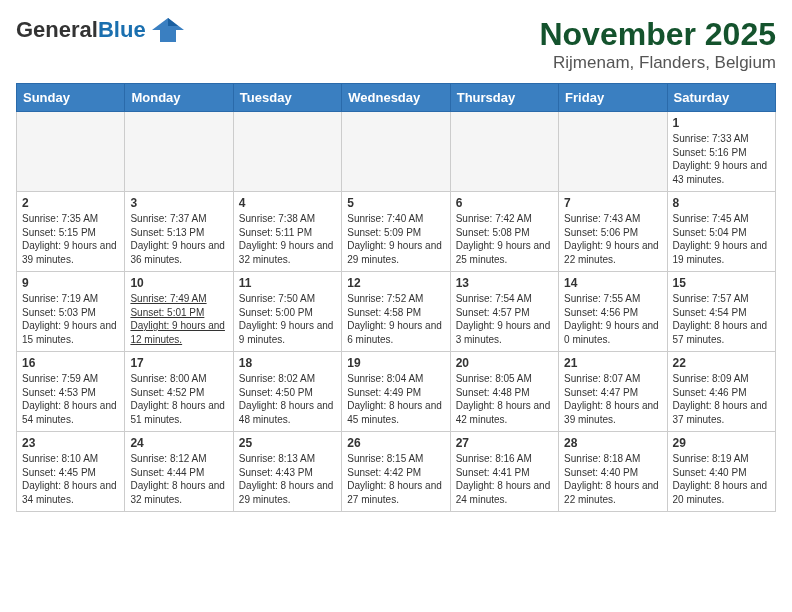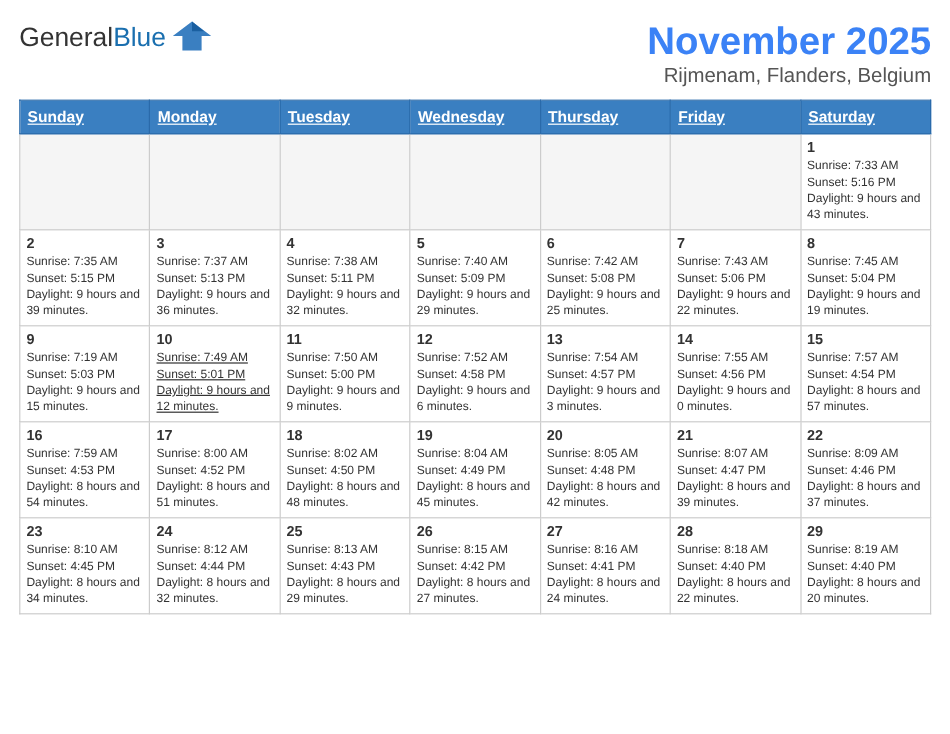--- a/index.html
+++ b/index.html
@@ -16,59 +16,58 @@
       align-items: flex-start;
       margin-bottom: 10px;
     }
     .logo-area {
       display: flex;
       flex-direction: column;
       align-items: flex-start;
     }
     .logo-text {
       display: flex;
-      align-items: flex-end;
+      align-items: center;
       font-size: 22px;
-      font-weight: normal;
+      font-weight: bold;
       color: #333;
     }
     .logo-blue {
       color: #1a6faf;
     }
     .logo-icon {
       width: 36px;
       height: 28px;
       margin-left: 4px;
     }
     .title-area {
       text-align: right;
     }
     .month-title {
       font-size: 32px;
       font-weight: bold;
-      color: #3b82f6;
+      color: #14532d;
     }
     .subtitle {
       font-size: 17px;
       color: #555;
     }
     .calendar {
       width: 100%;
       border-collapse: collapse;
       border: 1px solid #ccc;
     }
     .calendar th {
       background-color: #3a7fc1;
       color: #fff;
       font-size: 13px;
       font-weight: bold;
       padding: 6px 6px;
       text-align: left;
       border: 1px solid #2a6aaa;
-      text-decoration: underline;
     }
     .calendar td {
       border: 1px solid #ccc;
       vertical-align: top;
       padding: 4px 5px;
       font-size: 10.5px;
       color: #333;
       width: calc(100% / 7);
       height: 80px;
       background: #fff;

